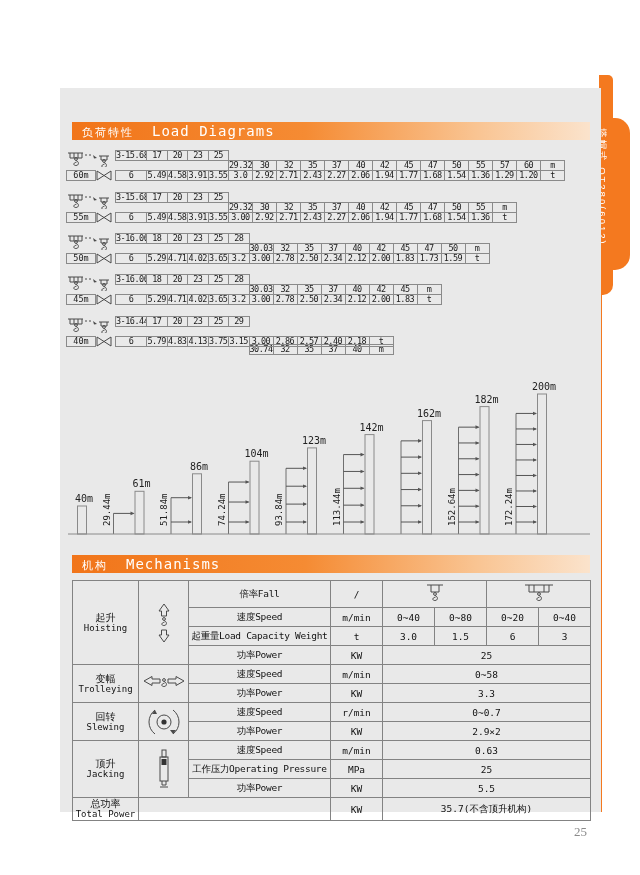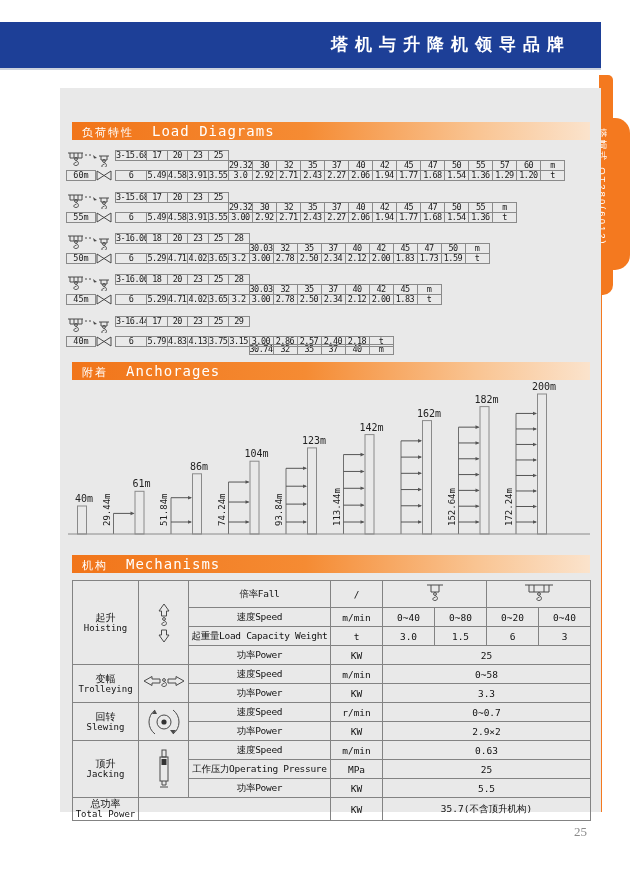--- a/index.html
+++ b/index.html
@@ -49,23 +49,20 @@
   .anch-chart{position:absolute;left:8px;top:294px;}
   .page-num{position:absolute;left:574px;top:824px;font-family:"Liberation Serif",serif;
          font-size:13px;color:#8a8a8a;}
   svg{display:block;}
 </style>
 </head>
 <body>
 
 <div class="page">
 
-  <div class="top-bar">
-    <span class="brand">塔机与升降机领导品牌</span>
-  </div>
 
   <div class="side-line"></div>
   <div class="side-strip"></div>
   <div class="side-tab">
     <div class="tab-text">塔帽式  QT280(6012)</div>
   </div>
 
   <div class="panel">
 
     <div class="sec-hdr" style="top:34px">
@@ -168,23 +165,20 @@
    <path d="M33 6 H43 M35 6 V10 M41 6 V10 M35 10 H41" fill="none" stroke="#4a4a4a" stroke-width="1"></path>
             <circle cx="38" cy="11" r="1.4" fill="none" stroke="#4a4a4a" stroke-width="1"></circle>
             <path d="M38 12.5 c3.4 1.2 3.2 5 -0.2 5 c-2.8 0 -2.6 -3 0.6 -3.2" fill="none" stroke="#4a4a4a" stroke-width="1"></path>
           </svg>
           <div class="jib-label-row"><span class="jib-box">40m</span><span style="display:inline-block;vertical-align:top"><svg width="16" height="11" viewBox="0 0 16 11">
    <path d="M1 1 L8 5.5 L1 10 Z M15 1 L8 5.5 L15 10 Z" fill="none" stroke="#4a4a4a" stroke-width="1"></path>
               </svg></span></div>
         </div>
       </div>
 
-    <div class="sec-hdr" style="top:274px">
-      <span class="zh">附着</span><span class="en">Anchorages</span>
-    </div>
 
     <div class="anch-chart" id="anch-chart">
         <svg width="522" height="164" viewBox="0 0 522 164">
           <rect x="9.5" y="124" width="9" height="28" fill="none" stroke="#8a8a8a"></rect>
           <text x="16" y="120" text-anchor="middle" font-size="10" fill="#222" font-family="DejaVu Sans Mono, monospace">40m</text>
           <rect x="67" y="109.30000000000001" width="9" height="42.69999999999999" fill="none" stroke="#8a8a8a"></rect>
           <text x="73.5" y="105.30000000000001" text-anchor="middle" font-size="10" fill="#222" font-family="DejaVu Sans Mono, monospace">61m</text>
           <path d="M45.5 152 V131.392" stroke="#6f6f6f" fill="none"></path>
           <path d="M45.5 131.392 H65.5" stroke="#555"></path>
           <path d="M66.5 131.392 l-4 -1.8 v3.6 Z" fill="#555"></path>

